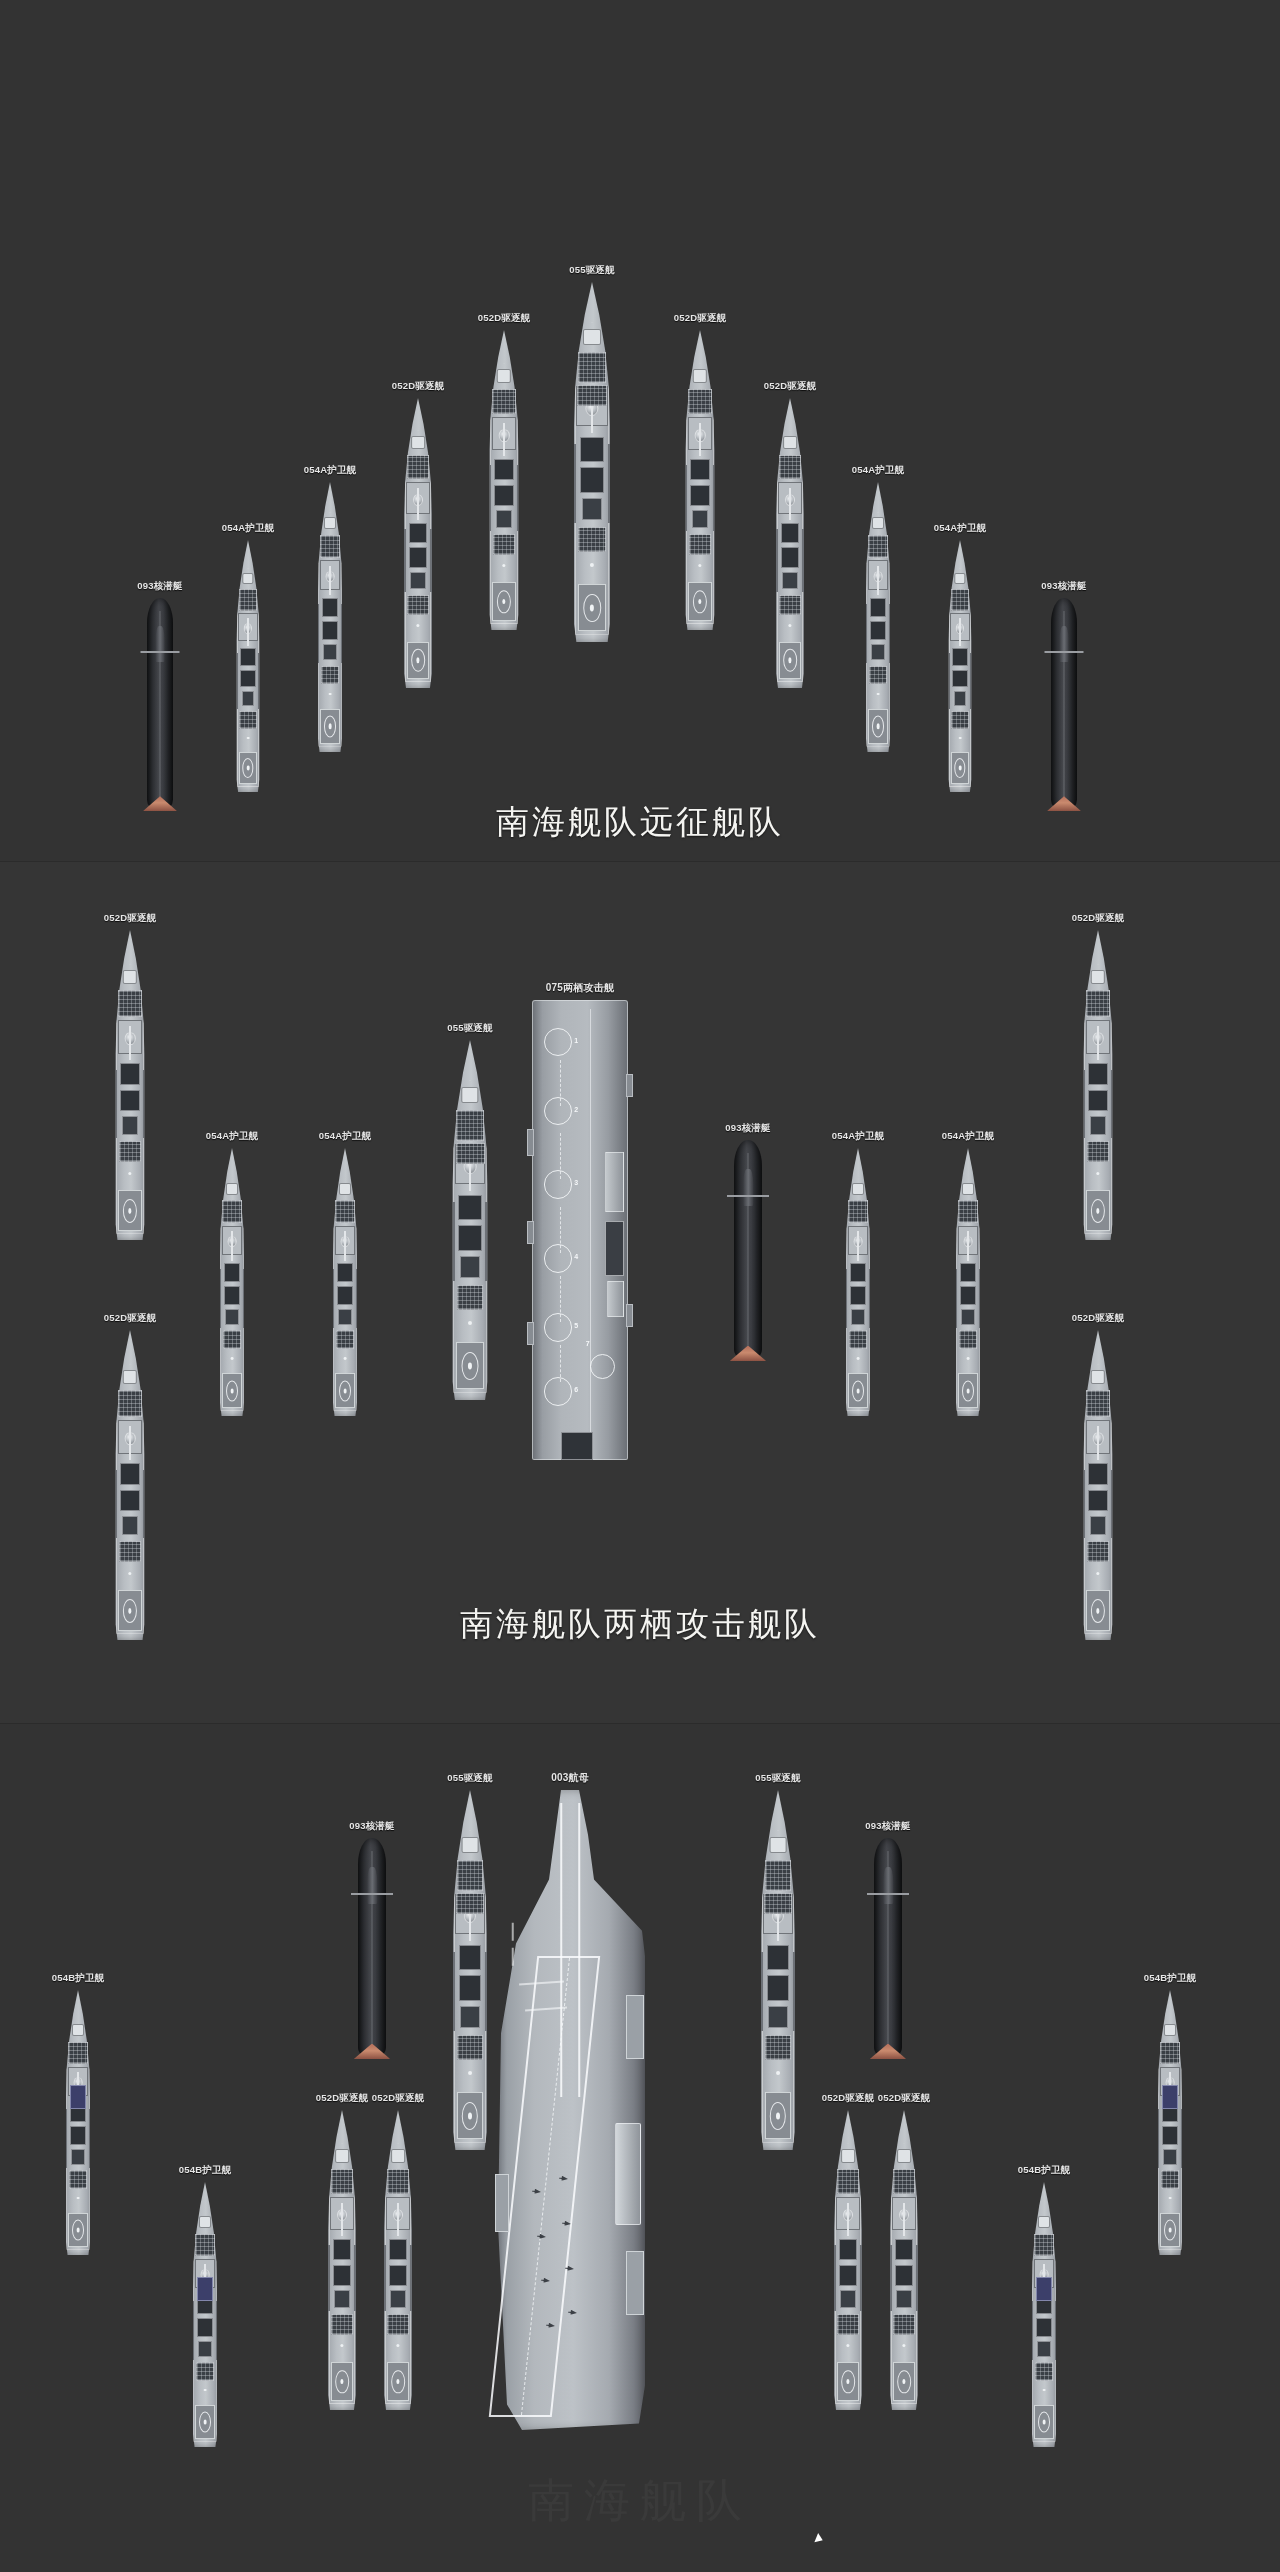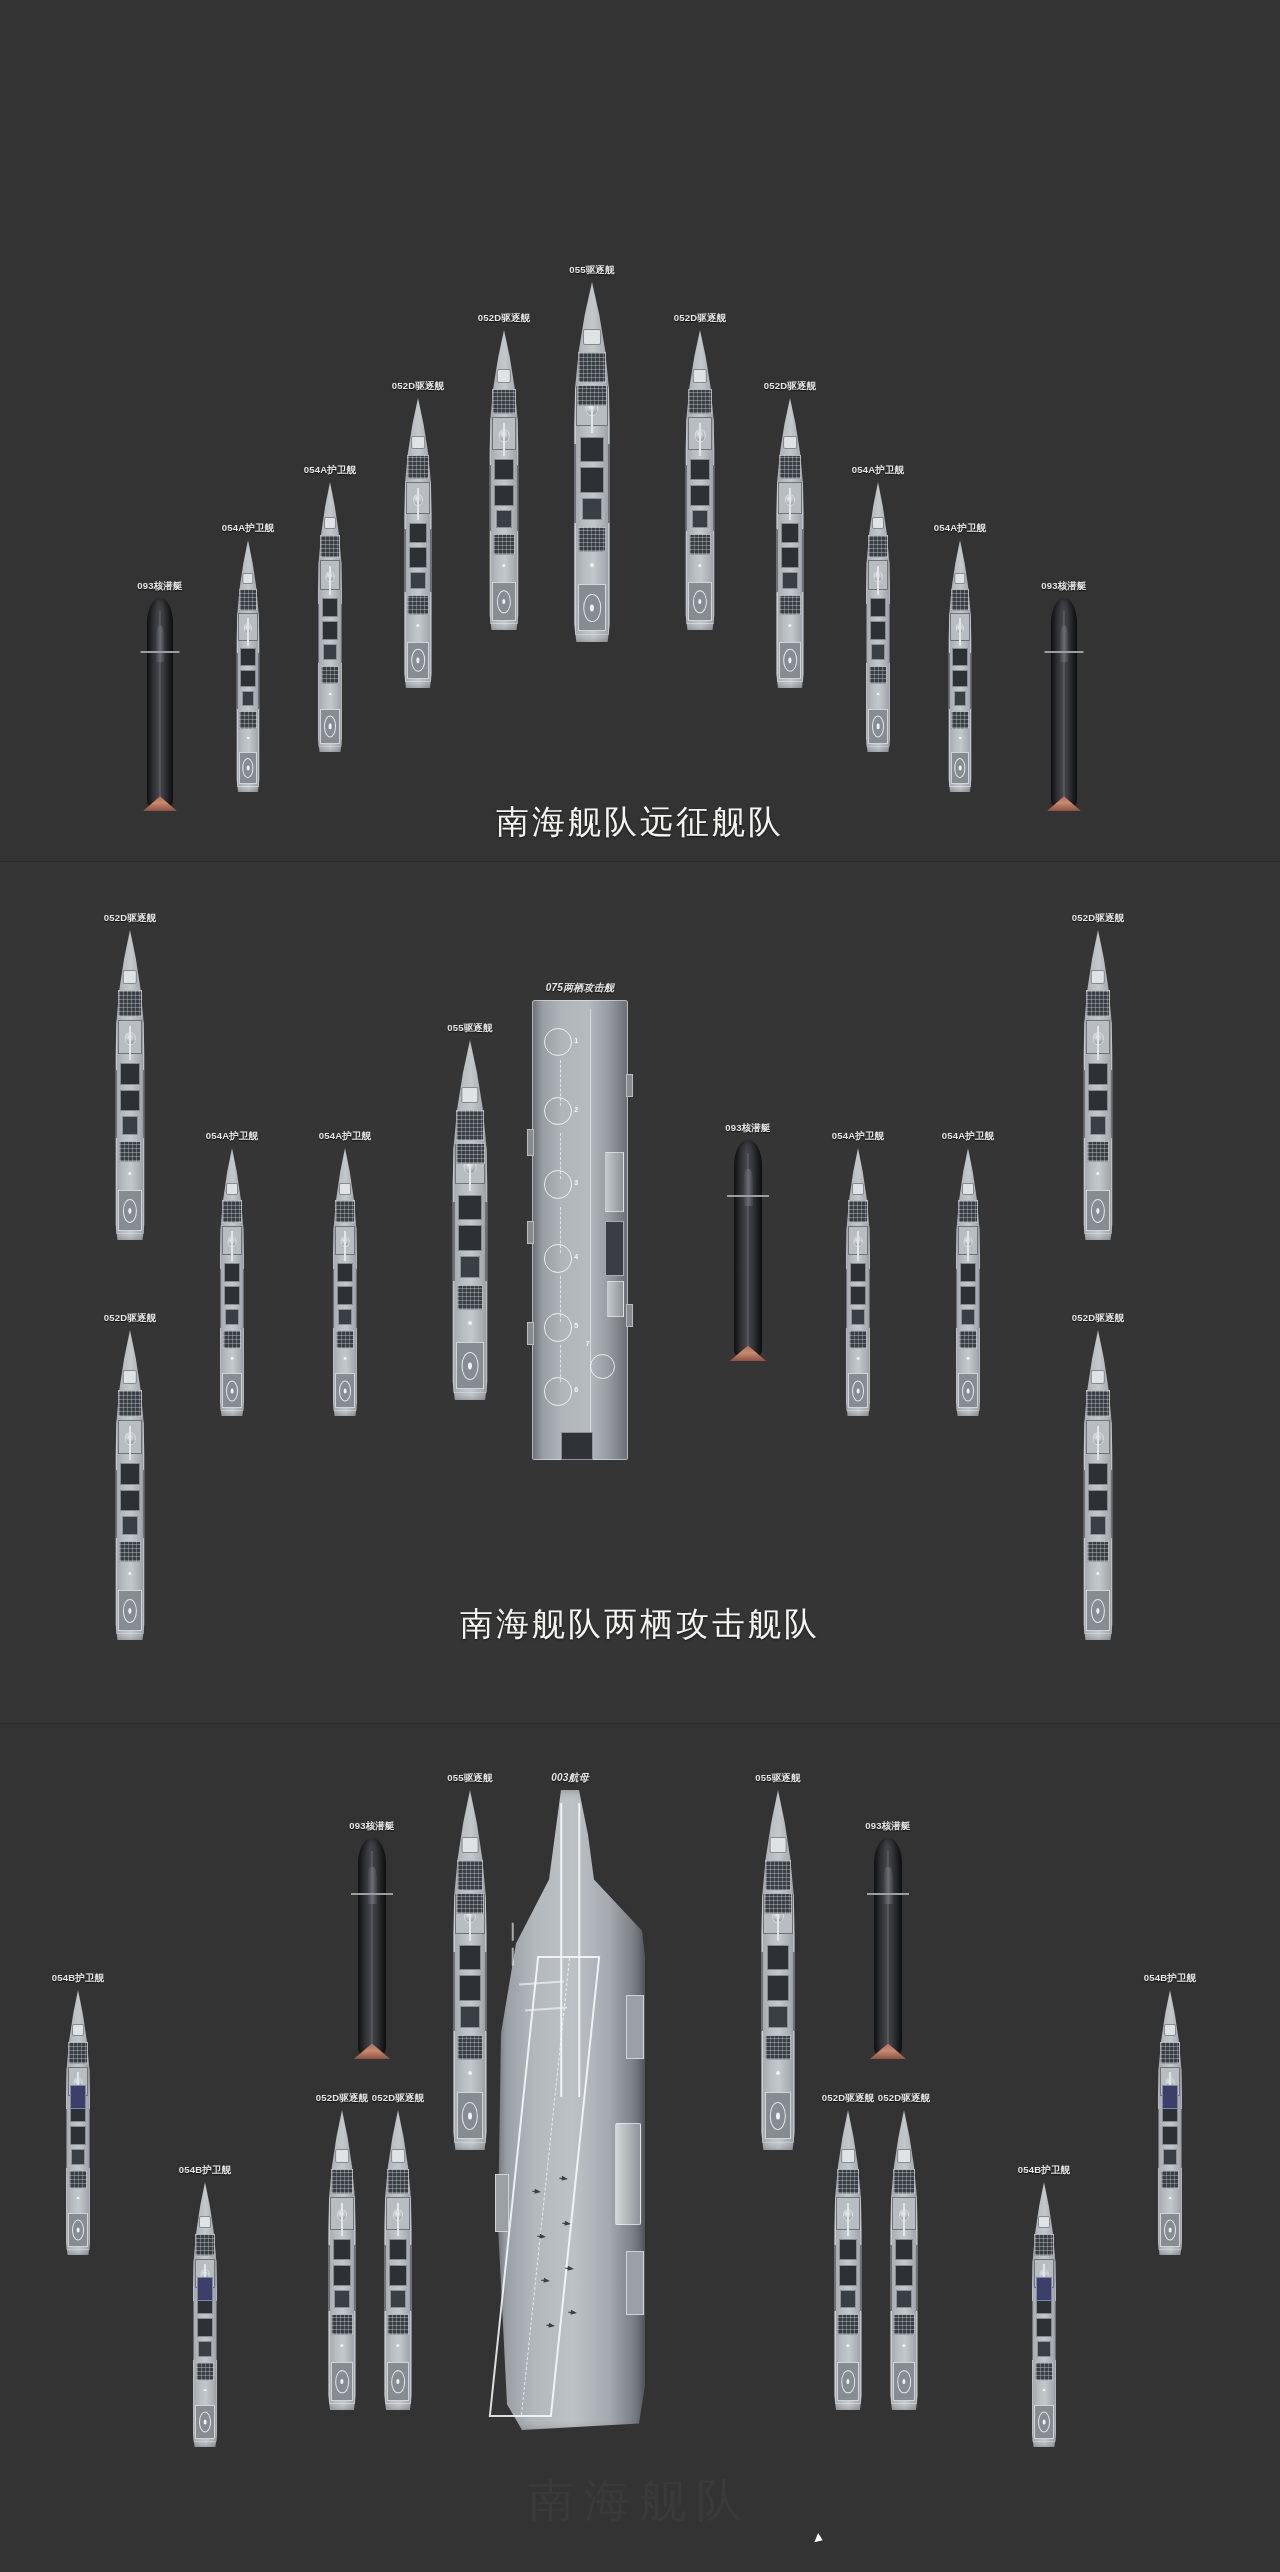--- a/index.html
+++ b/index.html
@@ -40,21 +40,21 @@
   
   .unit { position: absolute; }
   .unit .label {
     position: absolute; left: 50%; transform: translateX(-50%);
     bottom: 100%; margin-bottom: 5px;
     white-space: nowrap;
     font-family: "Liberation Sans", sans-serif;
     font-size: 9.5px; font-weight: 700; letter-spacing: .2px;
     color: #e6e6e6; text-shadow: 0 1px 1px rgba(0,0,0,.8);
   }
-  .unit.lbl-lg .label { font-size: 10px; font-style: italic; }
+  .unit.lbl-lg .label { font-size: 10px; }
 
   
   .hull { position: relative; width: 100%; height: 100%; }
 
   
   .warship .body {
     position:absolute; left:0; right:0; top:0; bottom:0;
     background: linear-gradient(90deg,#6d7177 0%,#9ba0a6 14%,#b9bec3 38%,#c3c8cc 52%,#a7acb2 72%,#7c8086 90%,#5f6268 100%);
     clip-path: polygon(50% 0%, 62% 9%, 72% 19%, 78% 29%, 80% 40%, 80% 95%, 76% 100%, 24% 100%, 20% 95%, 20% 40%, 22% 29%, 28% 19%, 38% 9%);
     box-shadow: inset 0 0 6px rgba(0,0,0,.35);

